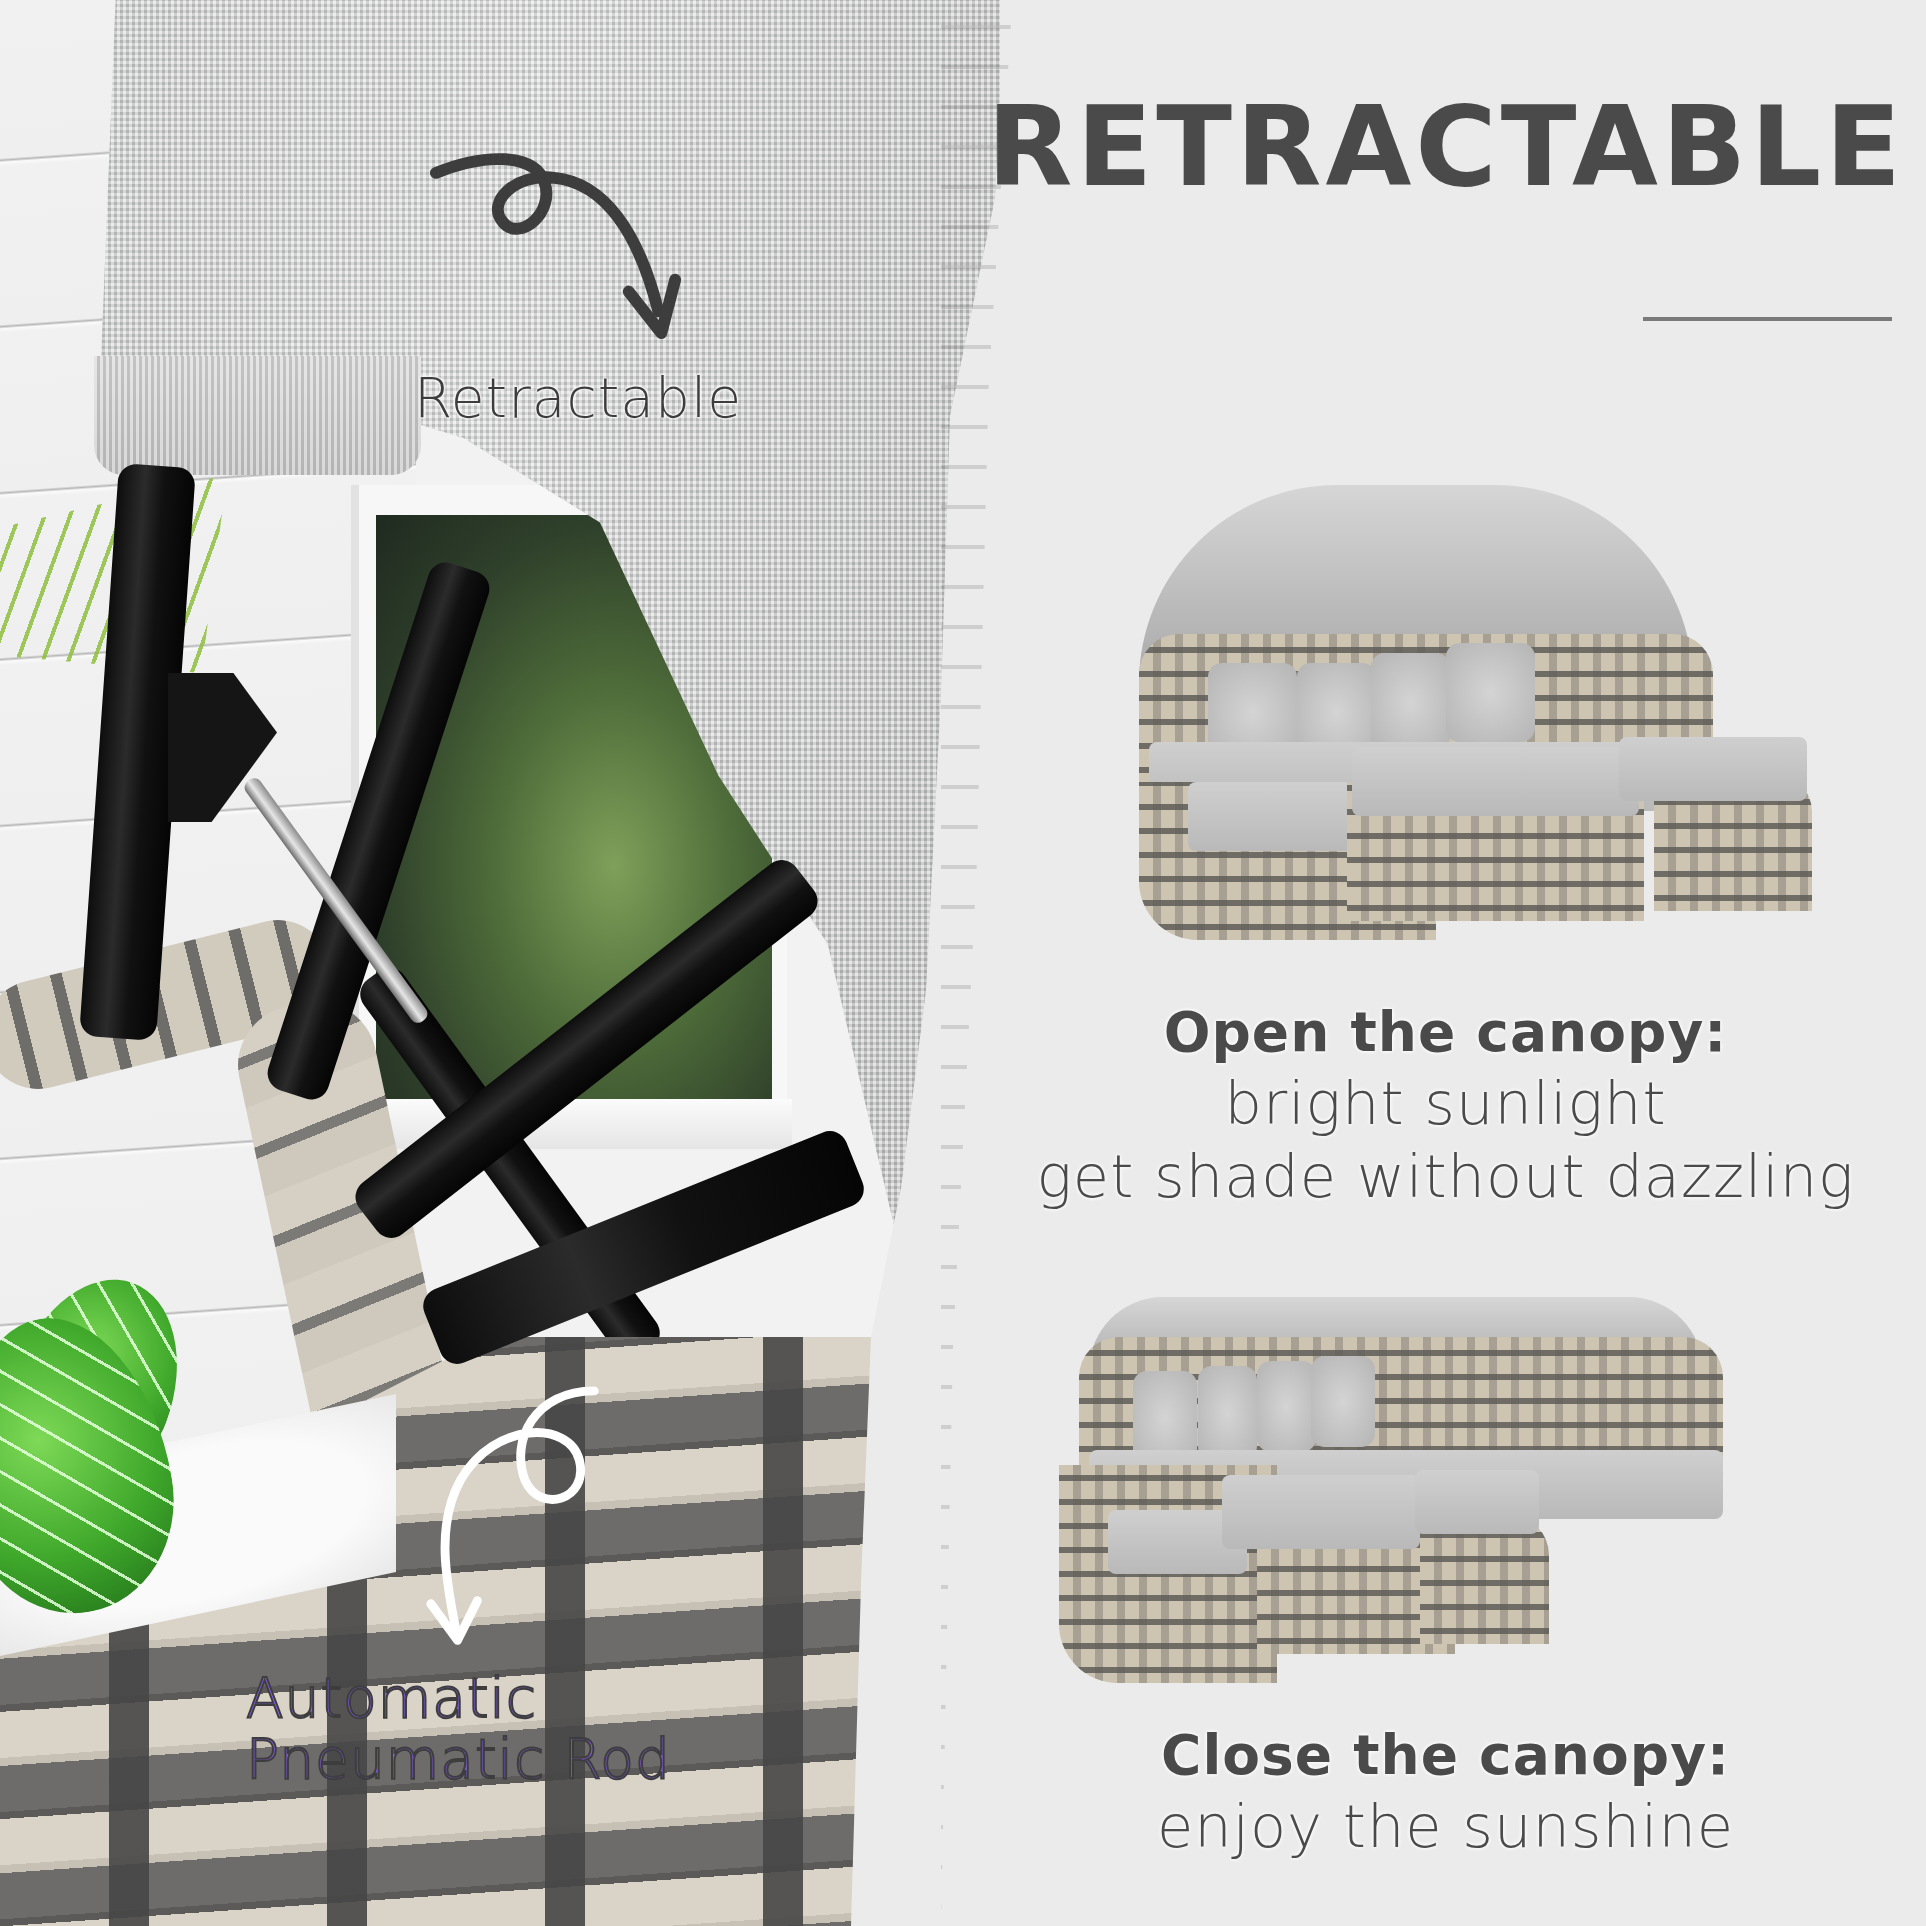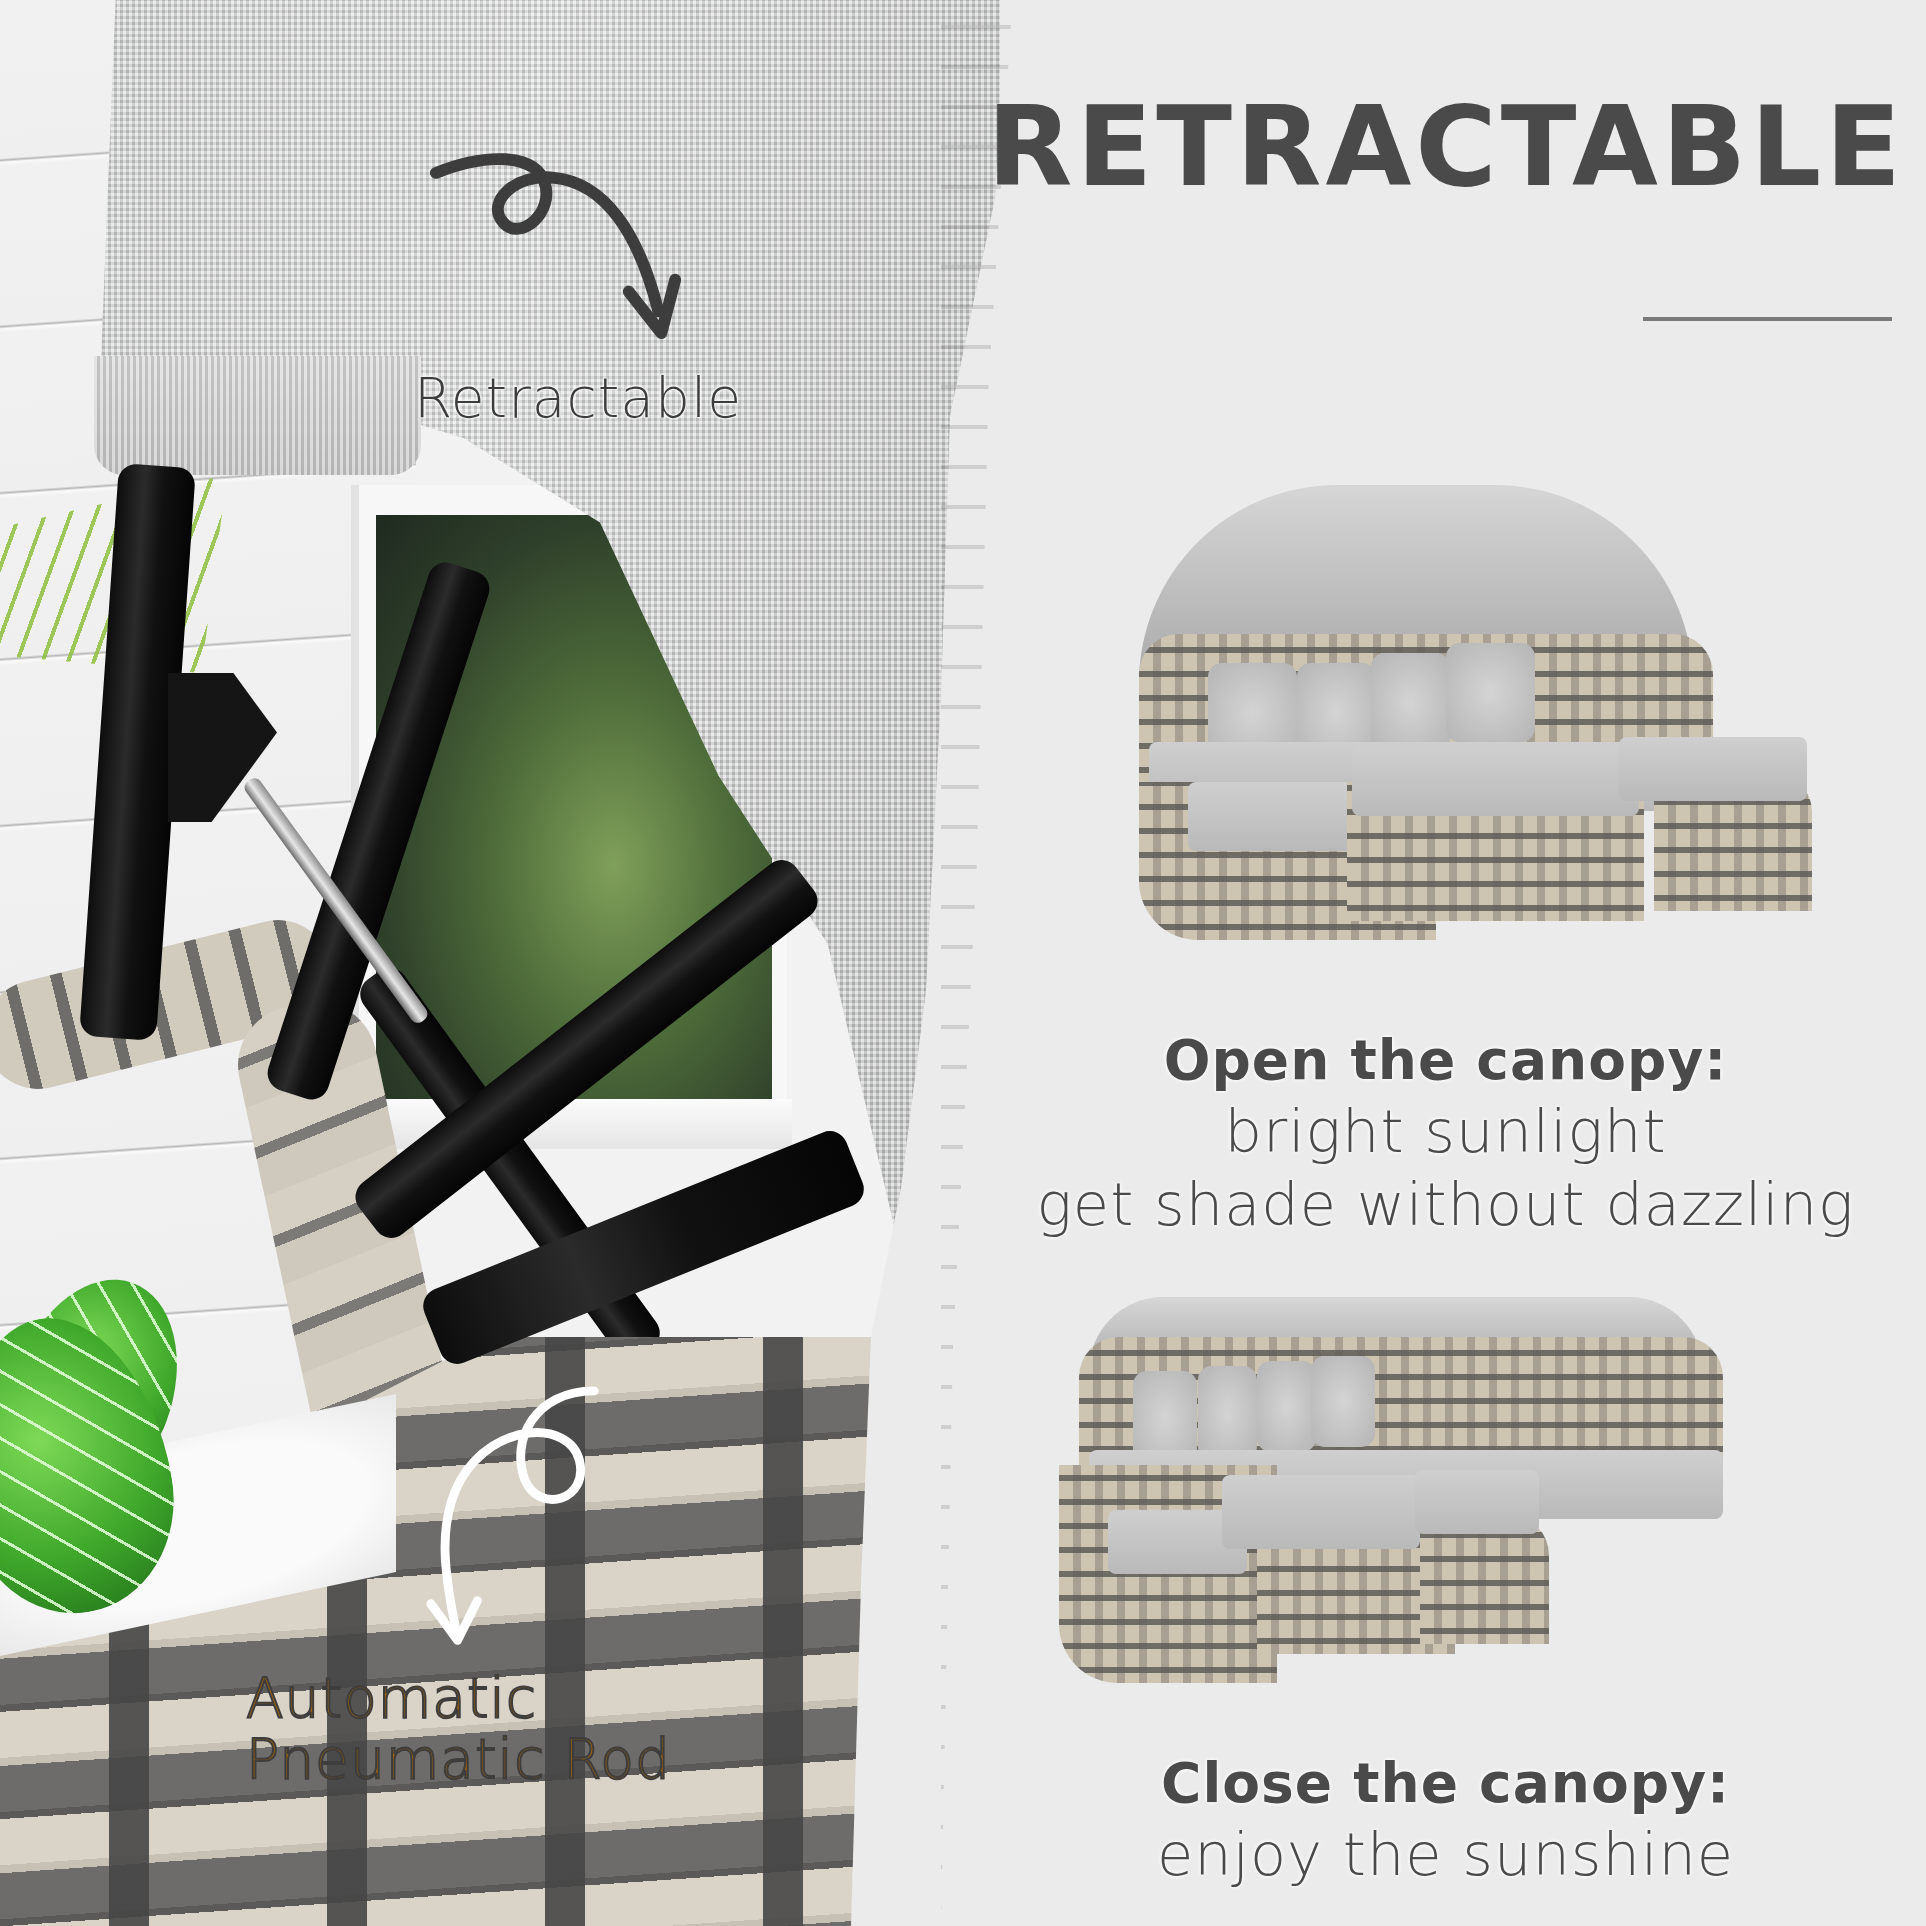--- a/index.html
+++ b/index.html
@@ -129,21 +129,21 @@
     
     .anno-text {
       position: absolute; font-family: "DejaVu Sans", sans-serif; font-weight: 300;
       letter-spacing: 1px; line-height: 1.1;
     }
     .anno-canopy {
       left: 414px; top: 368px; font-size: 55px; color: #3d3d3d;
       text-shadow: 0 0 3px #fff, 0 0 3px #fff, 0 0 3px #fff;
     }
     .anno-rod {
-      left: 246px; top: 1668px; font-size: 55px; color: #a16207;
+      left: 246px; top: 1668px; font-size: 55px; color: #8b5cf6;
       -webkit-text-stroke: 2px #3d3d3d;
       text-shadow: none;
     }
     .arrow { position: absolute; }
     .arrow-canopy { left: 426px; top: 153px; width: 267px; height: 198px; }
     .arrow-rod { left: 416px; top: 1381px; width: 198px; height: 297px; }
 
     
     .headline {
       position: absolute; right: 22px; top: 91px; text-align: right;
@@ -151,21 +151,20 @@
       color: #4a4a4a; font-size: 111px; line-height: 111px; letter-spacing: 4px;
     }
     .headline .line2 { display: block; margin-top: 0; }
     .headline-rule {
       position: absolute; left: 1643px; top: 317px; width: 249px; height: 4px; background: #7a7a7a;
     }
 
     .caption {
       position: absolute; left: 990px; width: 911px; text-align: center; color: #4a4a4a;
       text-shadow: 0 0 4px #fff, 0 0 4px #fff;
-      margin-top: 28px;
     }
     .caption .title { font-weight: 700; font-size: 55px; line-height: 69px; display: block; letter-spacing: 1px; }
     .caption .desc { font-weight: 300; font-size: 59px; line-height: 73px; display: block; letter-spacing: 1px; }
     .caption.open { top: 998px; }
     .caption.close { top: 1721px; }
 
     
     .sofa { position: absolute; }
     .sofa.open { left: 1119px; top: 485px; width: 713px; height: 475px; }
     .sofa.closed { left: 1049px; top: 1297px; width: 832px; height: 396px; }

